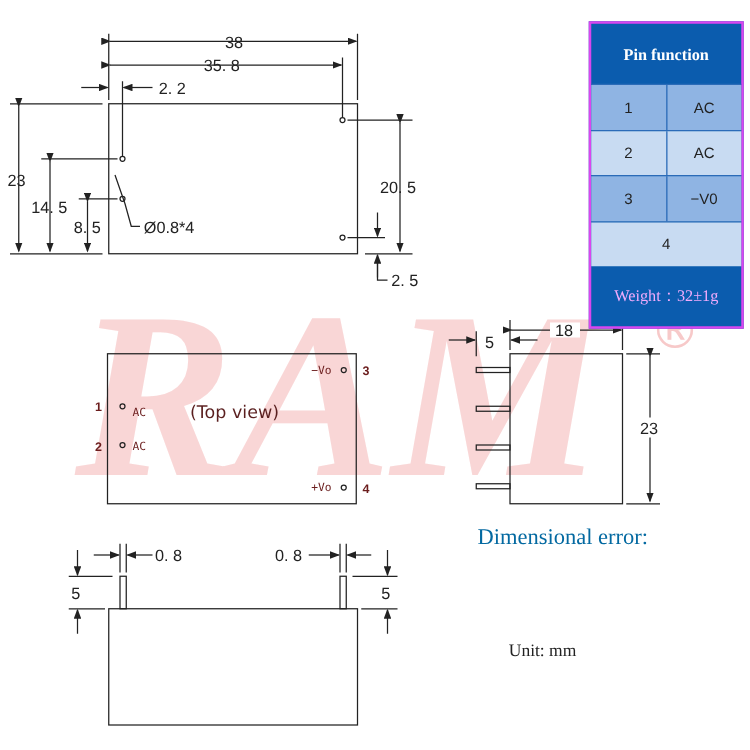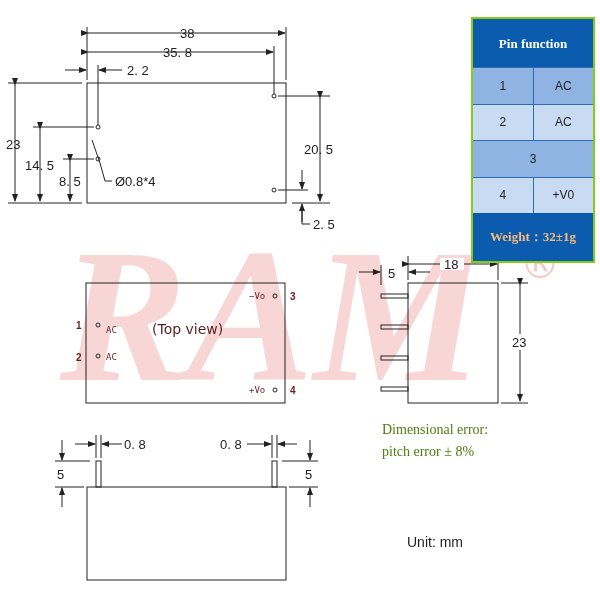--- a/index.html
+++ b/index.html
@@ -4,32 +4,32 @@
 <style>
   html, body { margin:0; padding:0; background:#ffffff; }
   body { width:600px; height:600px; position:relative; overflow:hidden; font-family:"Liberation Sans", sans-serif; }
   svg.drawing { position:absolute; left:0; top:0; }
   .dim { font-family:"Liberation Sans", sans-serif; font-size:13px; fill:#222; }
   .pinlbl { font-family:"DejaVu Sans Mono", monospace; font-size:9px; fill:#6b1d1d; }
   .pinnum { font-family:"Liberation Sans", sans-serif; font-size:10px; fill:#6b1d1d; font-weight:bold; }
   .topview { font-family:"DejaVu Sans", sans-serif; font-size:14px; fill:#5a1f1f; }
   .wm { font-family:"Liberation Serif", serif; font-style:italic; font-weight:bold; fill:#f7c9c9; opacity:0.75; }
 
-  .pin-table { position:absolute; left:471px; top:17px; width:124px; background:#0b5cae; border:2px solid #84cc16; box-sizing:border-box; }
+  .pin-table { position:absolute; left:471px; top:17px; width:124px; background:#0b5cae; border:2px solid #d946ef; box-sizing:border-box; }
   .pin-table .hdr { height:48px; color:#fff; font-family:"Liberation Serif", serif; font-weight:bold; font-size:13px; display:flex; align-items:center; justify-content:center; padding-top:2px; box-sizing:border-box; }
   .pin-table .row { display:flex; height:35.5px; border-top:1px solid #2b6bb8; }
   .pin-table .row .c { flex:1; display:flex; align-items:center; justify-content:center; font-size:12px; color:#222; }
   .pin-table .row .c + .c { border-left:1px solid #2b6bb8; }
   .pin-table .row.odd .c { background:#8fb4e3; }
   .pin-table .row.even .c { background:#c8dbf2; }
-  .pin-table .ftr { height:48px; color:#fdba74; font-family:"Liberation Serif", serif; font-weight:bold; font-size:13px; display:flex; align-items:center; justify-content:center; }
+  .pin-table .ftr { height:48px; color:#f0abfc; font-family:"Liberation Serif", serif; font-weight:normal; font-size:13px; display:flex; align-items:center; justify-content:center; }
 
-  .notes { position:absolute; left:382px; top:419px; width:215px; font-family:"Liberation Serif", serif; font-size:14px; color:#4d7c0f; }
+  .notes { position:absolute; left:382px; top:419px; width:215px; font-family:"Liberation Serif", serif; font-size:18px; color:#0369a1; }
   .notes div { height:21.5px; line-height:21.5px; white-space:nowrap; }
-  .unit { position:absolute; left:407px; top:534px; font-family:Liberation Sans, sans-serif; font-size:14px; color:#222; }
+  .unit { position:absolute; left:407px; top:514px; font-family:Liberation Serif, serif; font-size:14px; color:#222; }
 </style>
 </head>
 <body>
 
 <svg class="drawing" width="600" height="600" viewBox="0 0 600 600">
   <defs>
     <marker id="ar" markerWidth="8" markerHeight="6" refX="7" refY="3" orient="auto" markerUnits="userSpaceOnUse">
       <path d="M0,0 L8,3 L0,6 z" fill="#222"></path>
     </marker>
   </defs>
@@ -171,25 +171,24 @@
   <div class="row odd">
     <div class="c">1</div>
     <div class="c">AC</div>
   </div>
   <div class="row even">
     <div class="c">2</div>
     <div class="c">AC</div>
   </div>
   <div class="row odd">
     <div class="c">3</div>
+    <div class="c">−V0</div>
   </div>
   <div class="row even">
     <div class="c">4</div>
-    <div class="c">+V0</div>
   </div>
   <div class="ftr">Weight：32±1g</div>
 </div>
 
 <div class="notes">
   <div>Dimensional error:</div>
-  <div>pitch error  ±  8%</div>
 </div>
 <div class="unit">Unit: mm</div>
 
 </body></html>

